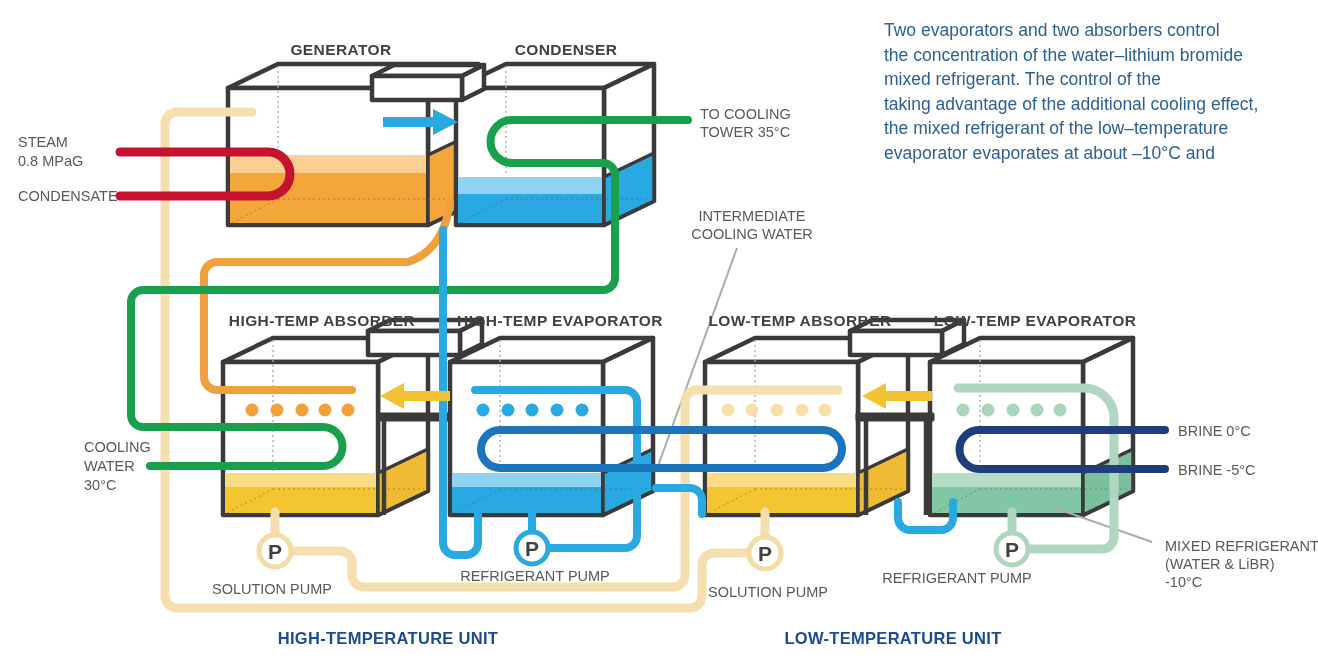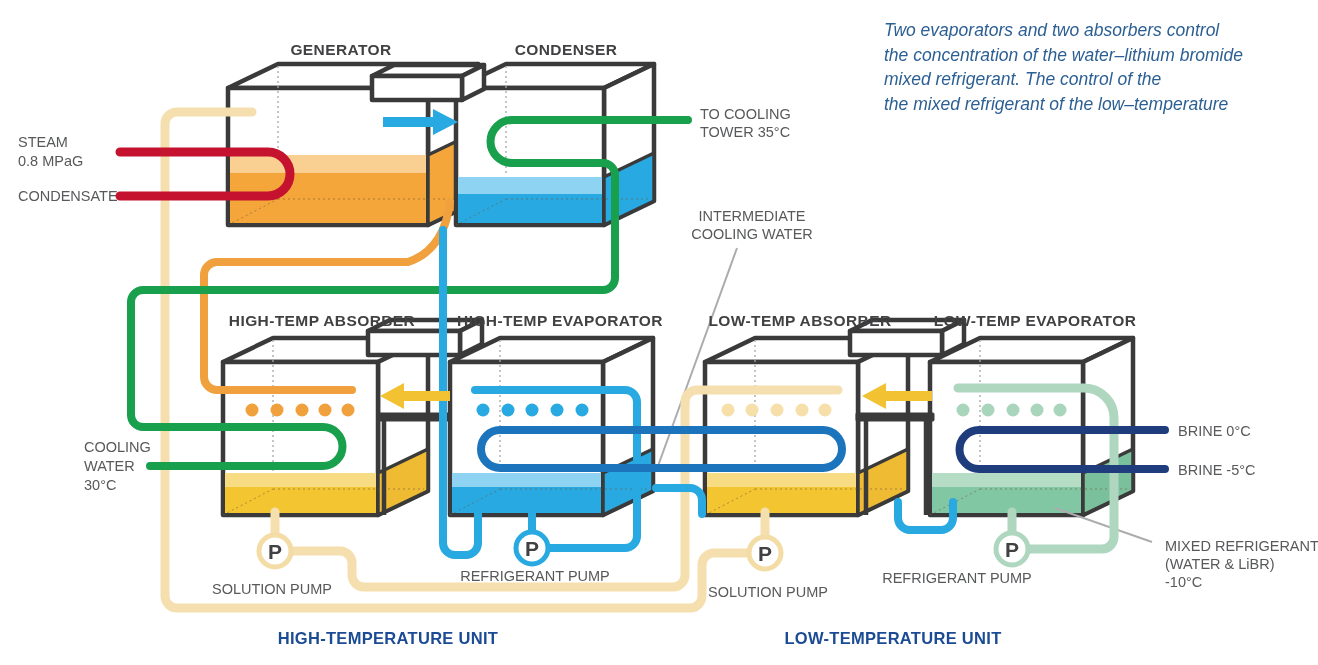--- a/index.html
+++ b/index.html
@@ -9,21 +9,21 @@
   .lbl{font-size:14.5px;fill:#58595B;font-family:"Liberation Sans",sans-serif;}
   .boxtitle{font-size:15.5px;font-weight:bold;fill:#414042;letter-spacing:.4px;font-family:"Liberation Sans",sans-serif;}
   .unittitle{font-size:16.5px;font-weight:bold;fill:#1B4B94;letter-spacing:.3px;font-family:"Liberation Sans",sans-serif;}
   .ptext{font-size:21px;font-weight:bold;fill:#414042;font-family:"Liberation Sans",sans-serif;}
   .boxface{fill:#ffffff;stroke:#3A3A3A;stroke-width:4.5;stroke-linejoin:round;}
   .hidden-edge{stroke:#A7A7A7;stroke-width:1.3;stroke-dasharray:2,3;fill:none;}
   .liq-dash{stroke:#6E5A33;stroke-width:1;stroke-dasharray:2,3;fill:none;opacity:.55;}
   .pipe{fill:none;stroke-linecap:round;stroke-linejoin:round;}
   .pointer{stroke:#ABACAE;stroke-width:2;fill:none;}
   #intro{position:absolute;left:884px;top:18px;width:430px;
-         font-style:italic;font-size:17.5px;line-height:24.6px;color:#2C5F93;}
+         font-size:17.5px;line-height:24.6px;color:#2C5F93;}
   #intro div{white-space:nowrap;}
 </style>
 </head>
 <body>
 
 <div id="stage">
 
 <svg id="diagram-svg" width="1318" height="665" viewBox="0 0 1318 665">
 
   <g>
@@ -237,16 +237,18 @@
   <text class="lbl" x="957" y="583" text-anchor="middle">REFRIGERANT PUMP</text>
 
   <text class="unittitle" x="388" y="644" text-anchor="middle">HIGH-TEMPERATURE UNIT</text>
   <text class="unittitle" x="893" y="644" text-anchor="middle">LOW-TEMPERATURE UNIT</text>
 </svg>
 
   <div id="intro">
     <div>Two evaporators and two absorbers control</div>
     <div>the concentration of the water–lithium bromide</div>
     <div>mixed refrigerant. The control of the</div>
+    <div>taking advantage of the additional cooling effect,</div>
     <div>the mixed refrigerant of the low–temperature</div>
+    <div>evaporator evaporates at about –10°C and</div>
   </div>
 
 </div>
 
 </body></html>

